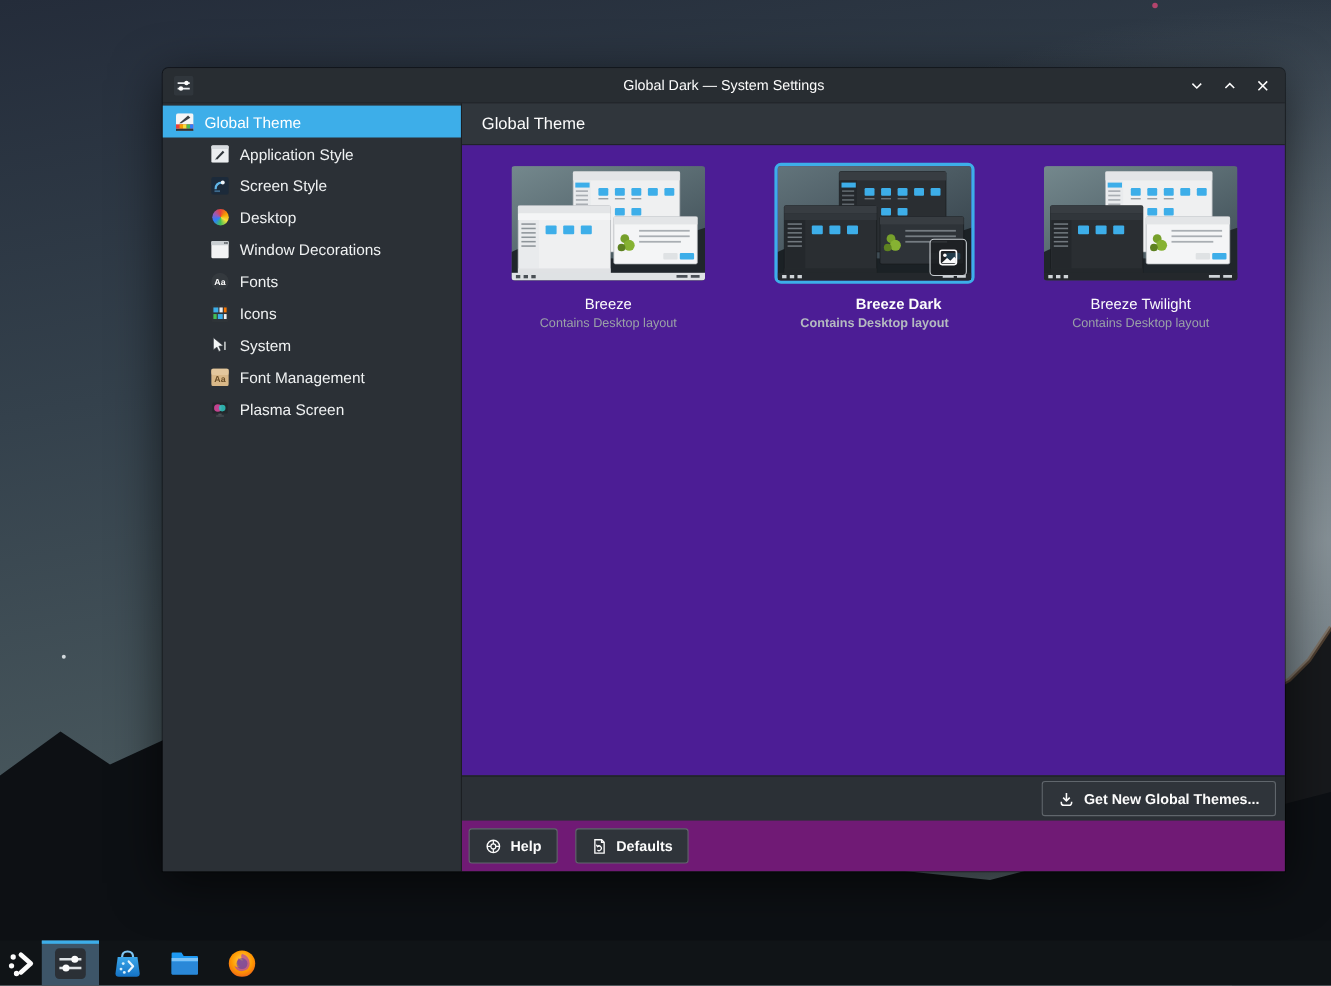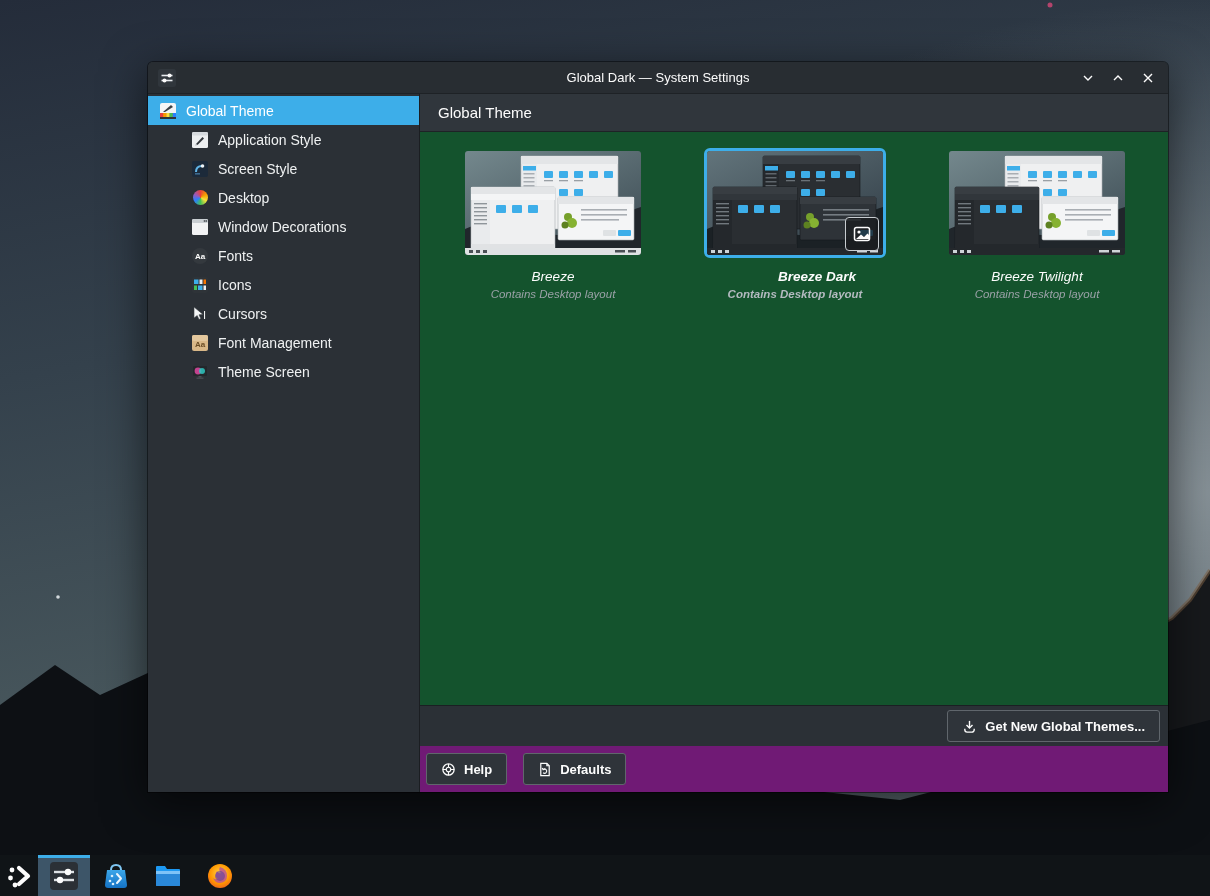--- a/index.html
+++ b/index.html
@@ -29,21 +29,21 @@
   .side-item { height:29px; display:flex; align-items:center; color:#eff1f2; font-size:14px; cursor:default; }
   .side-item .ic { width:18px; height:18px; margin-right:10px; flex:0 0 18px; display:flex; align-items:center; justify-content:flex-end; }
   .side-item.lvl0 { padding-left:10px; }
   .side-item.lvl1 { padding-left:42px; }
   .side-item.selected { background:#3daee9; color:#ffffff; }
 
   
   .main { flex:1; display:flex; flex-direction:column; min-width:0; }
   .main-header { height:38px; background:#30363c; border-bottom:1px solid #1e2226; display:flex; align-items:center; padding:0 18px;
                  color:#fcfcfc; font-size:15px; }
-  .content { flex:1; background:#14532d; overflow:hidden;font-style:italic; }
+  .content { flex:1; background:#4c1d95; overflow:hidden; }
   .themes-row { display:flex; padding:16px 0 0 12px; }
   .theme-card { width:242px; display:flex; flex-direction:column; align-items:center; cursor:default; }
   .preview-wrap { position:relative; border:3px solid transparent; border-radius:6px; }
   .theme-card.selected .preview-wrap { border-color:#3daee9; }
   .preview { width:176px; height:104px; border-radius:3px; overflow:hidden; display:block; }
   .theme-name { margin-top:11px; font-size:13.5px; color:#fcfcfc; }
   .theme-sub  { margin-top:4px; font-size:11.5px; color:#9aa1a7; }
   .theme-card.selected .theme-name { font-weight:bold;padding-left:44px; }
   .theme-card.selected .theme-sub { font-weight:bold; color:#b4bac0; }
   .overlay-btn { position:absolute; right:4px; bottom:4px; width:34px; height:34px; background:rgba(25,28,31,.78);
@@ -206,21 +206,21 @@
               </span>
             <span>Icons</span>
           </div>
           <div class="side-item lvl1">
             <span class="ic">
               <svg width="16" height="16" viewBox="0 0 16 16">
                 <path d="M2,1 L2,12 L5.2,9.6 L7,13.5 L8.8,12.6 L7,8.8 L11,8.4 Z" fill="#f4f6f7" stroke="#3a3f44" stroke-width="0.6"></path>
                 <text x="12.5" y="12.5" font-size="11" font-family="Liberation Serif, serif" fill="#f4f6f7" text-anchor="middle">I</text>
               </svg>
               </span>
-            <span>Cursors</span>
+            <span>System</span>
           </div>
           <div class="side-item lvl1">
             <span class="ic">
               <svg width="16" height="16" viewBox="0 0 16 16">
                 <rect width="16" height="16" rx="2" fill="#d9b888"></rect>
                   <rect width="16" height="6" rx="2" fill="#e3c79d"></rect>
                 <text x="8" y="12" font-size="8" font-weight="bold" fill="#6a4d26" text-anchor="middle">Aa</text>
               </svg>
               </span>
             <span>Font Management</span>
@@ -228,21 +228,21 @@
           <div class="side-item lvl1">
             <span class="ic">
               <svg width="16" height="16" viewBox="0 0 16 16">
                 <rect x="1" y="2" width="14" height="10" rx="1" fill="#23272b"></rect>
                 <circle cx="6" cy="7" r="3.4" fill="#c2438f"></circle>
                   <circle cx="10" cy="7" r="3" fill="#2ec7c0" opacity="0.85"></circle>
                 <rect x="6.5" y="12" width="3" height="1.6" fill="#4a5055"></rect>
                   <rect x="4.5" y="13.6" width="7" height="1.2" fill="#4a5055"></rect>
               </svg>
               </span>
-            <span>Theme Screen</span>
+            <span>Plasma Screen</span>
           </div>
         </div>
       </div>
 
       <div class="main">
         <div class="main-header">
           <span>Global Theme</span>
         </div>
 
         <div class="content">

